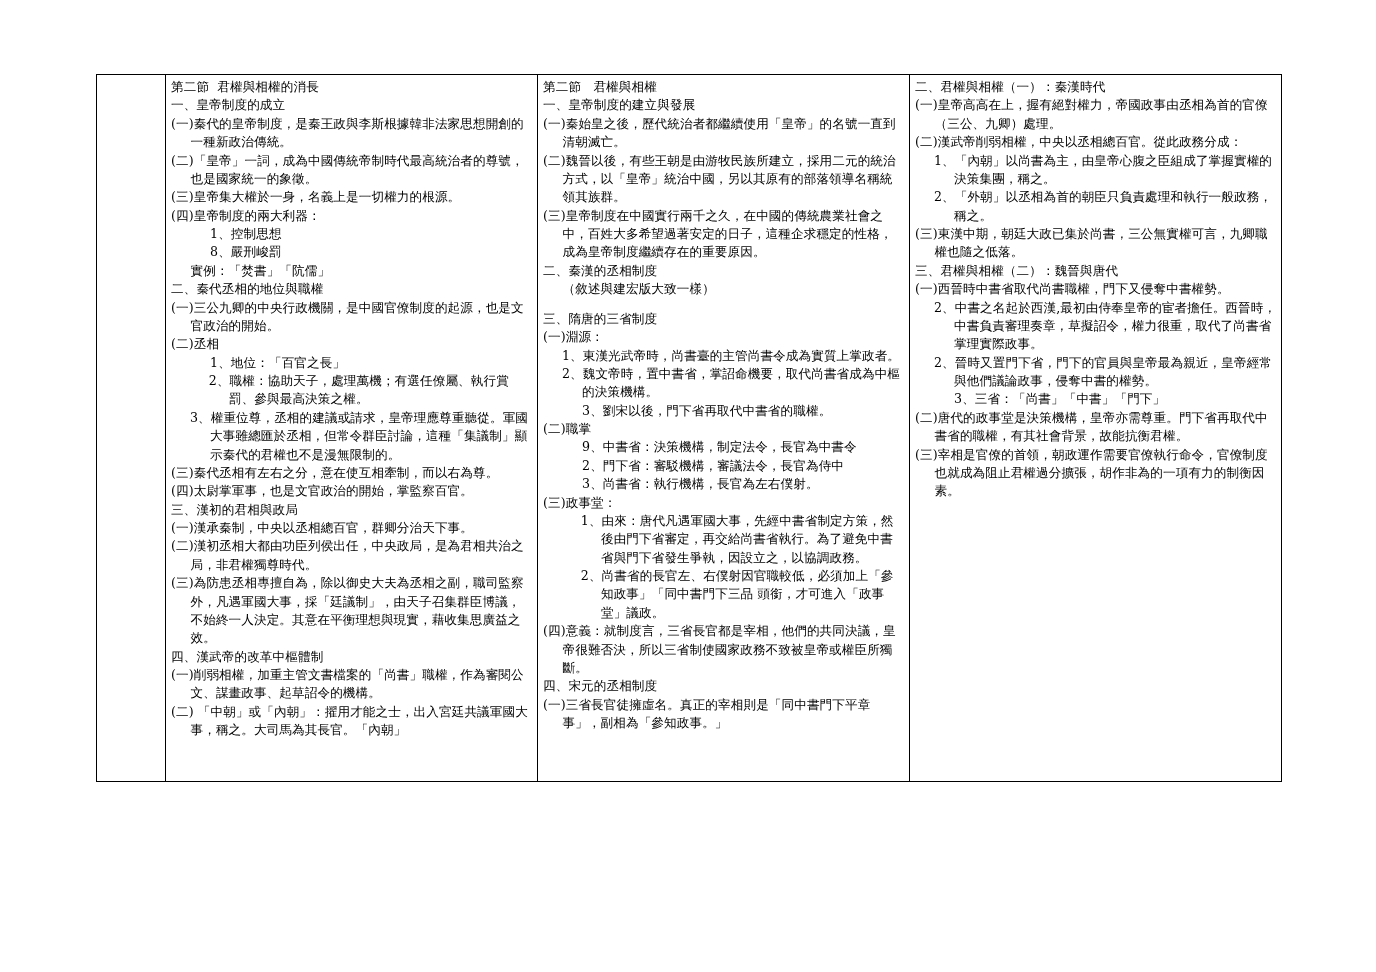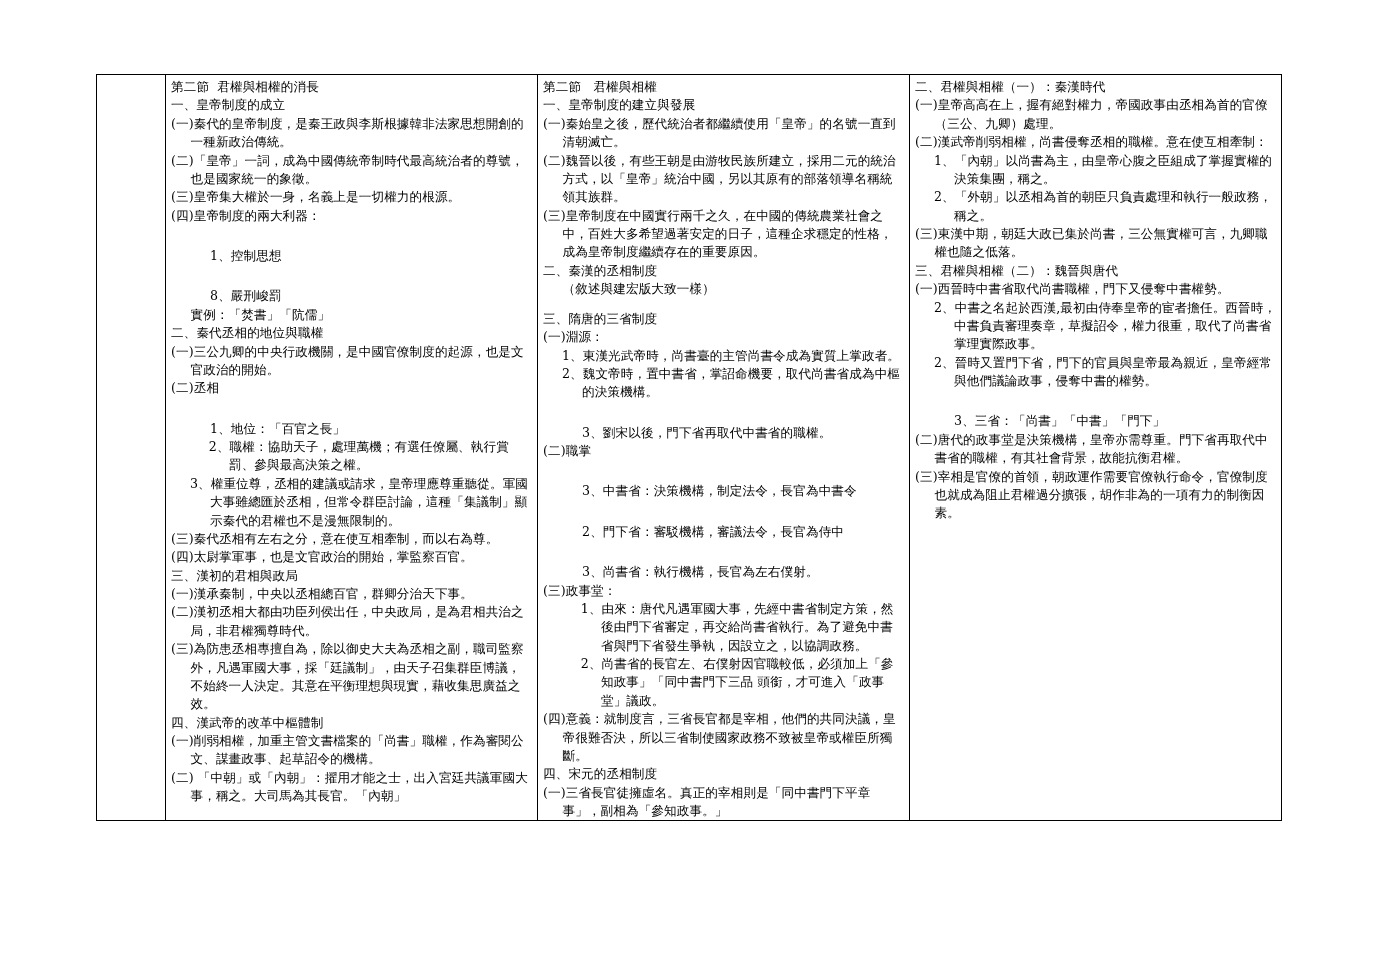--- a/index.html
+++ b/index.html
@@ -53,21 +53,21 @@
     padding: 0;
     white-space: pre-wrap;
     word-break: break-all;
   }
   
   .i0  { text-indent: 0; padding-left: 0; }
   .hang1 { padding-left: 1.55em; text-indent: -1.55em; }
   .hang2 { padding-left: 3.1em;  text-indent: -1.6em; }
   .hang3 { padding-left: 4.6em;  text-indent: -1.6em; }
   .ind1 { padding-left: 1.55em; }
-  .ind2 { padding-left: 3.1em; margin-top: 22px; }
+  .ind2 { padding-left: 3.1em; }
   .blank { height: 0.9em; }
 </style>
 </head>
 <body>
 
 <div class="page">
   <table class="doc-table">
     <tbody>
         <tr>
       <td class="col-narrow">
@@ -110,36 +110,36 @@
               <div class="ln hang1">(三)皇帝制度在中國實行兩千之久，在中國的傳統農業社會之中，百姓大多希望過著安定的日子，這種企求穩定的性格，成為皇帝制度繼續存在的重要原因。</div>
               <div class="ln i0">二、秦漢的丞相制度</div>
               <div class="ln ind1">（敘述與建宏版大致一樣）</div>
               <div class="ln blank"></div>
               <div class="ln i0">三、隋唐的三省制度</div>
               <div class="ln hang1">(一)淵源：</div>
               <div class="ln hang2">1、東漢光武帝時，尚書臺的主管尚書令成為實質上掌政者。</div>
               <div class="ln hang2">2、魏文帝時，置中書省，掌詔命機要，取代尚書省成為中樞的決策機構。</div>
               <div class="ln ind2">3、劉宋以後，門下省再取代中書省的職權。</div>
               <div class="ln hang1">(二)職掌</div>
-              <div class="ln ind2">3、中書省：決策機構，制定法令，長官為中書令</div>
+              <div class="ln ind2">9、中書省：決策機構，制定法令，長官為中書令</div>
               <div class="ln ind2">2、門下省：審駁機構，審議法令，長官為侍中</div>
               <div class="ln ind2">3、尚書省：執行機構，長官為左右僕射。</div>
               <div class="ln hang1">(三)政事堂：</div>
               <div class="ln hang3">1、由來：唐代凡遇軍國大事，先經中書省制定方策，然後由門下省審定，再交給尚書省執行。為了避免中書省與門下省發生爭執，因設立之，以協調政務。</div>
               <div class="ln hang3">2、尚書省的長官左、右僕射因官職較低，必須加上「參知政事」「同中書門下三品 頭銜，才可進入「政事堂」議政。</div>
               <div class="ln hang1">(四)意義：就制度言，三省長官都是宰相，他們的共同決議，皇帝很難否決，所以三省制使國家政務不致被皇帝或權臣所獨斷。</div>
               <div class="ln i0">四、宋元的丞相制度</div>
               <div class="ln hang1">(一)三省長官徒擁虛名。真正的宰相則是「同中書門下平章事」，副相為「參知政事。」</div>
             </div>
       </td>
       <td class="col-right">
         <div class="cell-body" id="col3">
               <div class="ln i0">二、君權與相權（一）：秦漢時代</div>
               <div class="ln hang1">(一)皇帝高高在上，握有絕對權力，帝國政事由丞相為首的官僚（三公、九卿）處理。</div>
-              <div class="ln hang1">(二)漢武帝削弱相權，尚書侵奪丞相的職權。意在使互相牽制：</div>
+              <div class="ln hang1">(二)漢武帝削弱相權，中央以丞相總百官。從此政務分成：</div>
               <div class="ln hang2">1、「內朝」以尚書為主，由皇帝心腹之臣組成了掌握實權的決策集團，稱之。</div>
               <div class="ln hang2">2、「外朝」以丞相為首的朝臣只負責處理和執行一般政務，稱之。</div>
               <div class="ln hang1">(三)東漢中期，朝廷大政已集於尚書，三公無實權可言，九卿職權也隨之低落。</div>
               <div class="ln i0">三、君權與相權（二）：魏晉與唐代</div>
               <div class="ln hang1">(一)西晉時中書省取代尚書職權，門下又侵奪中書權勢。</div>
               <div class="ln hang2">2、中書之名起於西漢,最初由侍奉皇帝的宦者擔任。西晉時，中書負責審理奏章，草擬詔令，權力很重，取代了尚書省掌理實際政事。</div>
               <div class="ln hang2">2、晉時又置門下省，門下的官員與皇帝最為親近，皇帝經常與他們議論政事，侵奪中書的權勢。</div>
               <div class="ln ind2">3、三省：「尚書」「中書」「門下」</div>
               <div class="ln hang1">(二)唐代的政事堂是決策機構，皇帝亦需尊重。門下省再取代中書省的職權，有其社會背景，故能抗衡君權。</div>
               <div class="ln hang1">(三)宰相是官僚的首領，朝政運作需要官僚執行命令，官僚制度也就成為阻止君權過分擴張，胡作非為的一項有力的制衡因素。</div>

